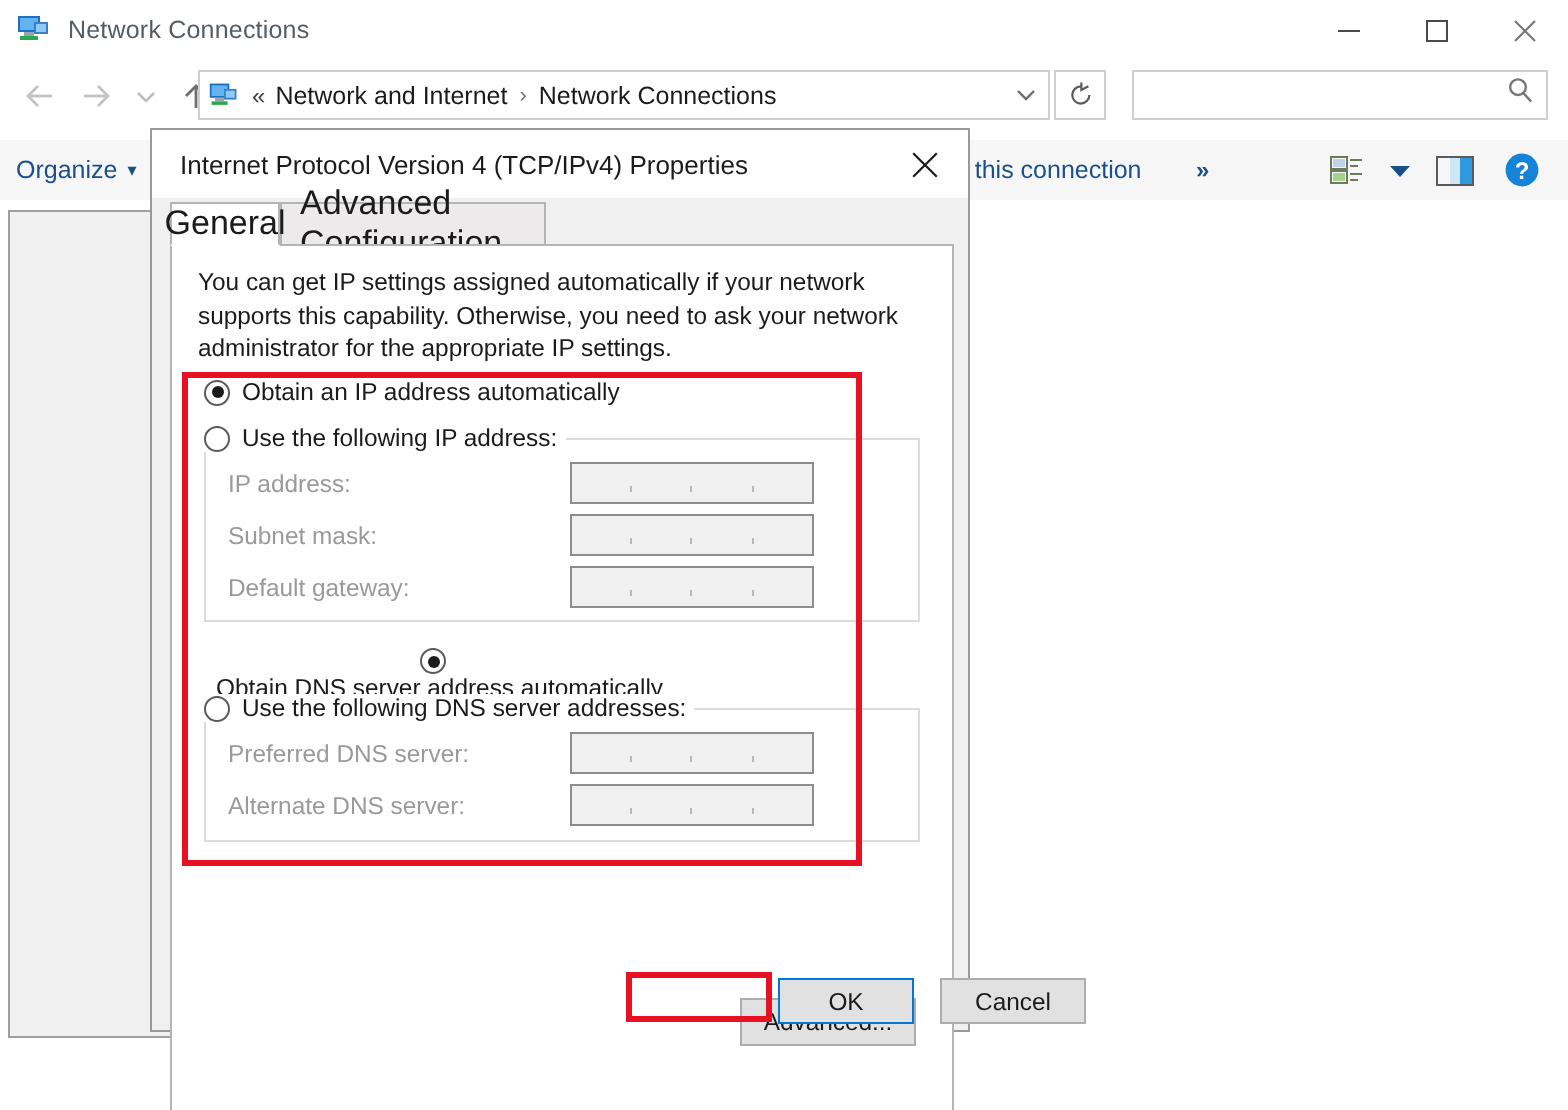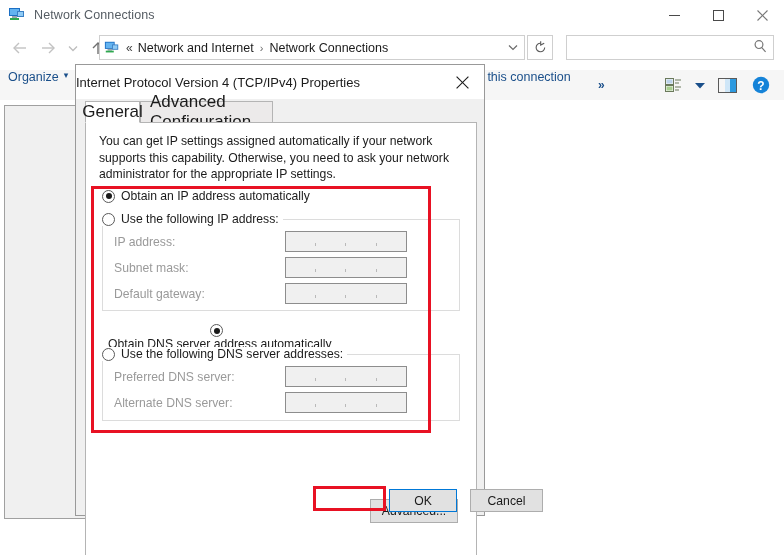--- a/index.html
+++ b/index.html
@@ -60,21 +60,21 @@
     border:0; outline:0; flex:1; font-size:12px; font-family:"Liberation Sans", sans-serif;
     color:#222; background:transparent;
   }
   .searchbox input::placeholder { color:#a5a5a5; }
 
   
   .cmdbar {
     position:absolute; left:0; top:70px; width:784px; height:30px;
     background:#f6f6f6; border-bottom:1px solid #e2e2e2; display:flex; align-items:center;
   }
-  .cmd-item { font-size:12.5px; color:#1a4f8a; padding:0 8px; display:flex; height:30px; }
+  .cmd-item { font-size:12.5px; color:#1a4f8a; padding:0 8px; display:flex; align-items:center; height:30px; }
   .cmd-caret { margin-left:5px; color:#1a4f8a; font-size:9px; }
   .cmd-chevrons { font-size:12px; color:#1a4f8a; font-weight:bold; padding:0 10px;}
   .cmd-right { position:absolute; right:6px; top:0; height:30px; display:flex; align-items:center; }
   .cmd-icobtn { width:34px; height:30px; display:flex; align-items:center; justify-content:center; }
 
   
   .content { position:absolute; left:0; top:100px; width:784px; height:455px; background:#fff; }
   .file-item {
     position:absolute; left:8px; top:5px; width:62px; height:60px;
     background:#e4e4e4; display:flex; align-items:center; justify-content:center;
@@ -98,21 +98,21 @@
   .dialog {
     position:absolute; left:75px; top:64px; width:410px; height:452px;
     background:#f0f0f0; border:1px solid #999999; box-sizing:border-box;
     box-shadow:0 0 0 0 rgba(0,0,0,0);
   }
   .dlg-title {
     position:absolute; left:0; top:0; width:100%; height:34px;
     background:#ffffff; display:flex; align-items:center;
   }
   .dlg-title-text {
-    font-size:13px; color:#1b1b1b; 
+    font-size:13px; color:#1b1b1b; margin-left:14px;
   }
   .dlg-close {
     position:absolute; right:0; top:0; width:44px; height:34px;
     display:flex; align-items:center; justify-content:center;
   }
 
   .tabstrip { position:absolute; left:9px; top:36px; width:392px; height:22px; }
   .tab {
     position:absolute; top:0; height:22px; box-sizing:border-box;
     display:flex; align-items:center; justify-content:center;

